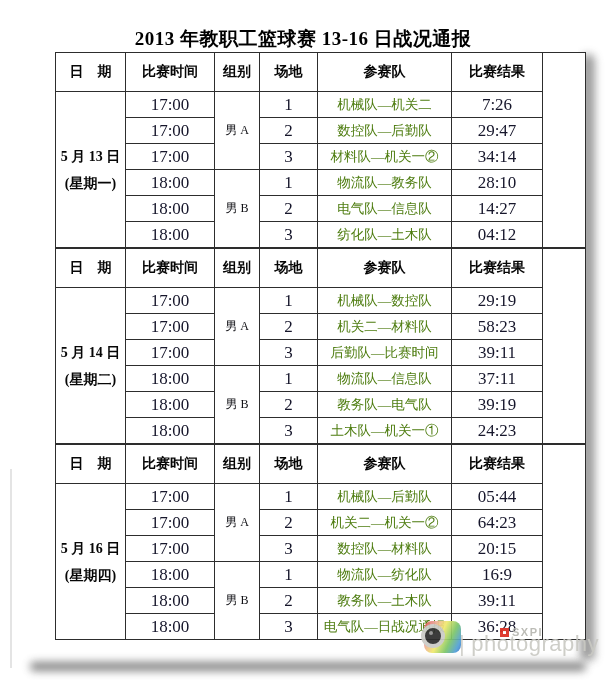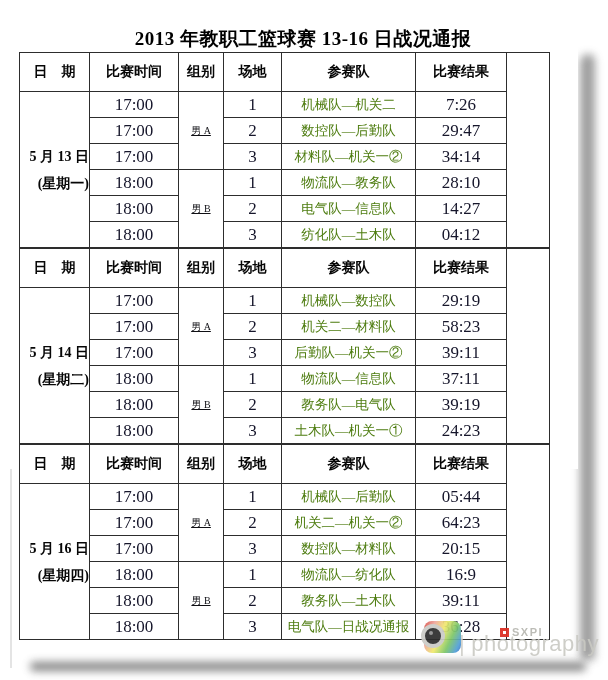--- a/index.html
+++ b/index.html
@@ -18,30 +18,30 @@
   }
   .edge-left{
     position:absolute;left:10px;top:56px;width:2px;height:612px;background:#e4e4e4;
   }
   .page{position:absolute;left:6px;top:0;width:572px;height:469px;background:#ffffff;}
   .doc-title{
     padding-top:26px;margin-left:32px;width:530px;text-align:center;
     font-size:19px;font-weight:bold;color:#000;letter-spacing:.5px;white-space:nowrap;
   }
   table.sec{
-    border-collapse:collapse;table-layout:fixed;margin-left:13px;width:530px;
+    border-collapse:collapse;table-layout:fixed;margin-left:49px;width:530px;
   }
   .sec th,.sec td{
     border:1px solid #2d2d2d;text-align:center;vertical-align:middle;
     padding:0;white-space:nowrap;overflow:hidden;
   }
   .sec th{font-size:14px;font-weight:bold;height:38px;color:#060606;}
   .sec td{font-size:13.5px;height:25px;}
-  td.date{font-weight:bold;font-size:14px;line-height:27px;color:#060606;text-align:right;}
-  td.group{font-size:10px;text-decoration:underline;}
+  td.date{font-weight:bold;font-size:14px;line-height:27px;color:#060606;}
+  td.group{font-size:12px;}
   td.time,td.result,td.court{font-size:17px;color:#16162b;}
   td.teams{font-size:13.5px;color:#4d7c0f;}
   td.blank{background:#ffffff;}
   
   .wm{position:absolute;z-index:5;}
   .wm-camera{
     position:absolute;left:424px;top:621px;width:37px;height:32px;border-radius:8px;opacity:.93;
     background:linear-gradient(115deg,#d94a42 0%,#eda79e 22%,#f1ea6e 45%,#7ec768 68%,#52a0d8 88%,#3d6fc0 100%);
   }
   .wm-lens{
@@ -171,21 +171,21 @@
       </tr>
       <tr>
         <td class="time">17:00</td>
         <td class="court">2</td>
         <td class="teams">机关二—材料队</td>
         <td class="result">58:23</td>
       </tr>
       <tr>
         <td class="time">17:00</td>
         <td class="court">3</td>
-        <td class="teams">后勤队—机关一②</td>
+        <td class="teams">后勤队—比赛时间</td>
         <td class="result">39:11</td>
       </tr>
       <tr>
         <td class="time">18:00</td>
         <td class="group" rowspan="3">男 B</td>
         <td class="court">1</td>
         <td class="teams">物流队—信息队</td>
         <td class="result">37:11</td>
       </tr>
       <tr>

